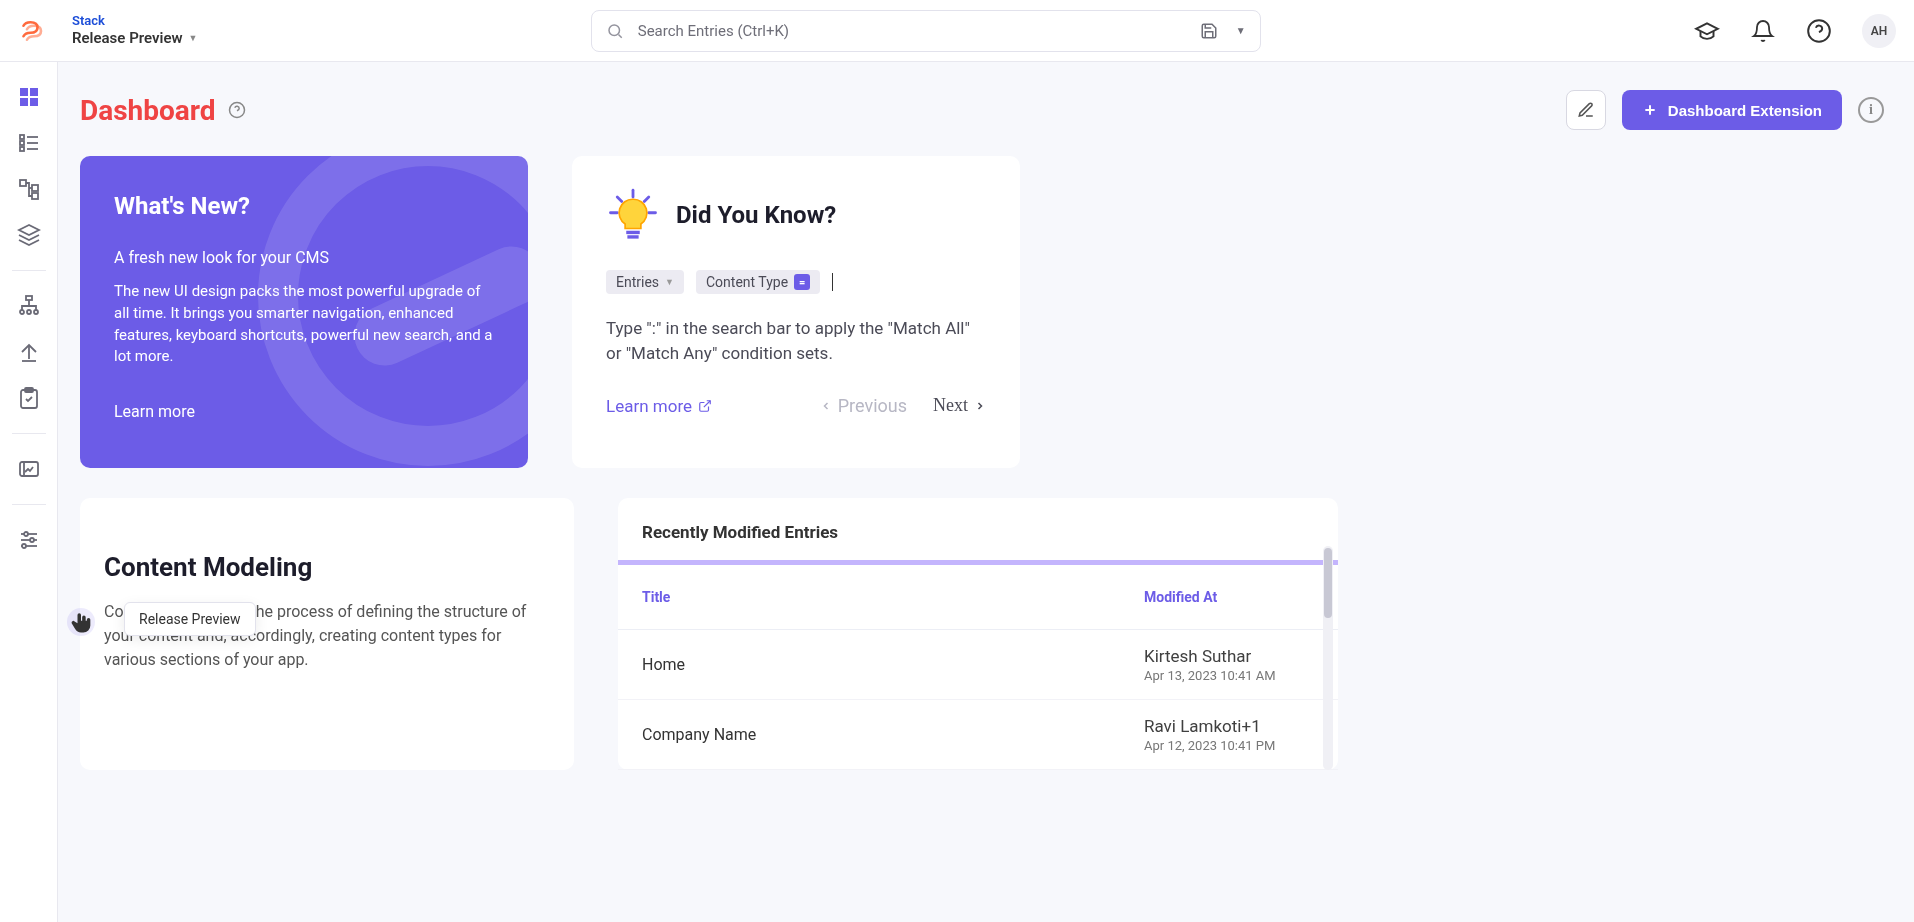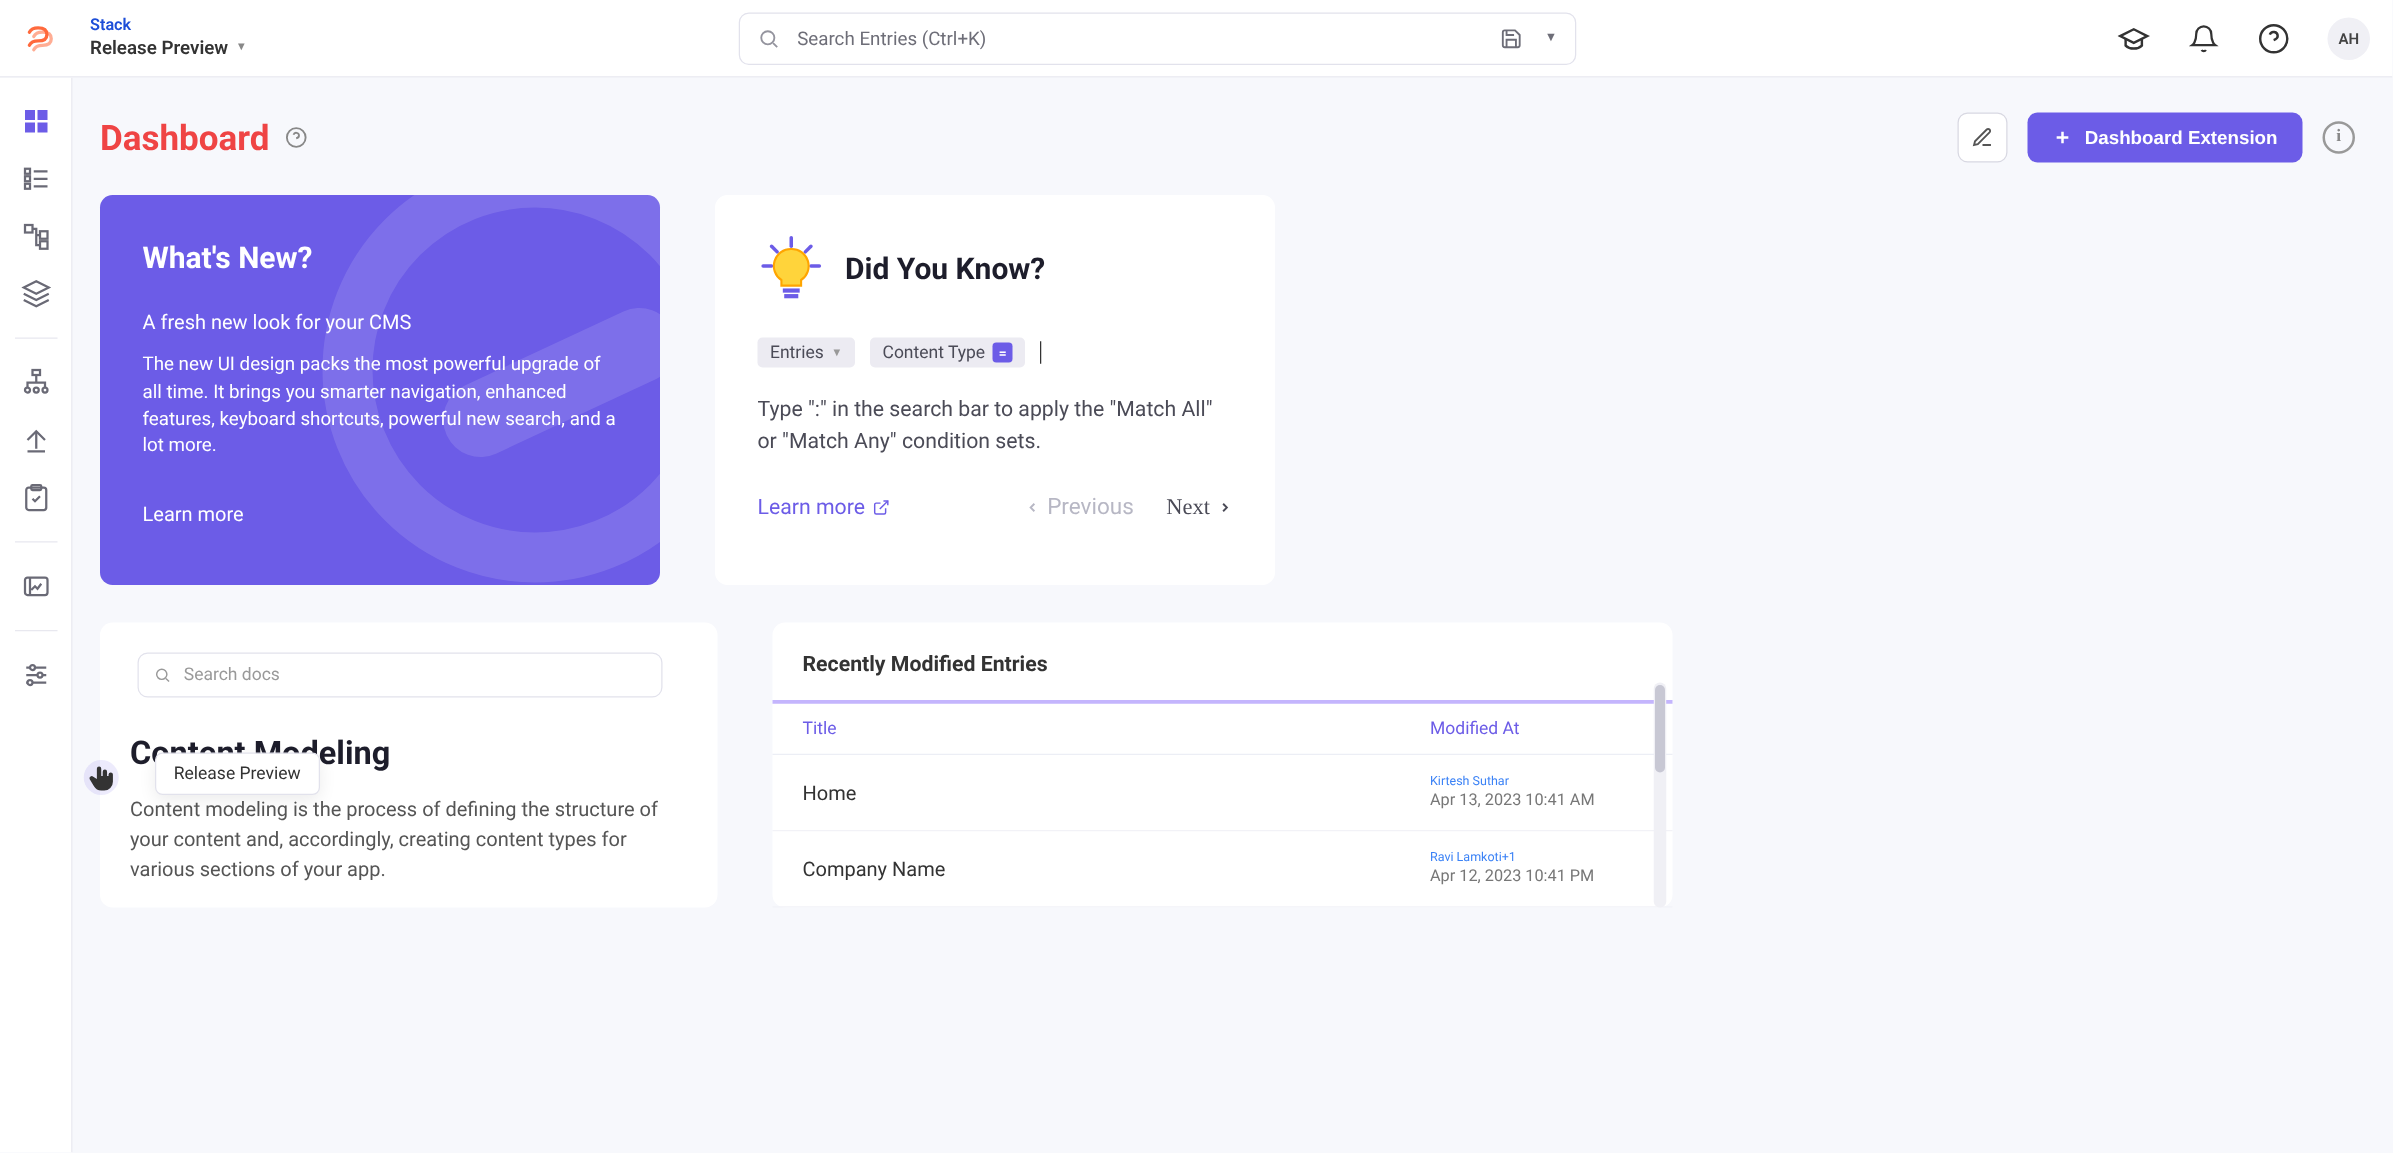--- a/index.html
+++ b/index.html
@@ -108,27 +108,27 @@
 .panel {
   background:#fff; border-radius:10px; padding: 24px 0 0;
 }
 .panel-docs { width: 494px; padding: 24px 24px 0; position:relative; }
 .docsearch { width: 420px; height:36px; border:1px solid #e2e2ec; border-radius:8px; display:flex; align-items:center; padding:0 12px; color:#999; font-size:14px; gap:10px; margin-left:6px; }
 .cm-title { font-size:26px; font-weight:700; color:#1d1d2b; margin: 30px 0 18px; }
 .cm-body { font-size:16px; color:#555; line-height:1.5; max-width:430px; }
 
 .panel-recent { width: 720px; padding: 24px 0 0; position:relative; }
 .recent-title { font-size:17px; font-weight:700; color:#333; padding: 0 24px 18px; }
-.thead { display:flex; padding: 12px 24px; border-top:3px solid #c4b5fd; border-bottom:1px solid #eceef5; color:#6c5ce7; font-size:14px; font-weight:400; }
+.thead { display:flex; padding: 24px 24px; border-top:5px solid #c4b5fd; border-bottom:1px solid #eceef5; color:#6c5ce7; font-size:14px; font-weight:700; }
 .th-title-col { flex:1; }
 .th-mod-col { width:170px; }
 .trow { display:flex; padding: 16px 24px; align-items:center; border-bottom:1px solid #f2f2f7; }
 .trow .cell-title { flex:1; font-size:16px; color:#333; }
 .trow .cell-mod { width:170px; }
-.trow .mod-by { font-size:10px; color:#3b82f6; }
+.trow .mod-by { font-size:17px; color:#404040; }
 .trow .mod-at { font-size:13px; color:#777; margin-top:2px; }
 .vscroll { position:absolute; right:5px; top:48px; bottom:0; width:10px; background:#f0f0f5; border-radius:5px; }
 .vscroll .thumb { position:absolute; left:1px; right:1px; top:2px; height:70px; background:#c8c8d4; border-radius:5px; }
 
 .tooltip-pop {
   position:absolute; left:66px; top:540px; background:#fff; border:1px solid #e2e2ec;
   padding: 8px 14px; border-radius:6px; box-shadow: 0 4px 14px rgba(0,0,0,0.08);
   font-size:14px; color:#333; z-index: 50;
 }
 .curs-hand {
@@ -379,27 +379,20 @@
                   <polyline points="9 18 15 12 9 6"></polyline>
                 </svg>
             </div>
           </div>
         </div>
       </div>
     </div>
 
     <div class="lower-row">
       <div class="panel panel-docs">
-        <div class="docsearch">
-          <svg width="14" height="14" viewBox="0 0 24 24" fill="none" stroke="currentColor" stroke-width="2">
-              <circle cx="11" cy="11" r="7"></circle>
-              <line x1="21" y1="21" x2="16.65" y2="16.65"></line>
-            </svg>
-          <span>Search docs</span>
-        </div>
         <div class="cm-title">Content Modeling</div>
         <div class="cm-body">Content modeling is the process of defining the structure of your content and, accordingly, creating content types for various sections of your app.</div>
       </div>
 
       <div class="panel panel-recent">
         <div class="recent-title">Recently Modified Entries</div>
         <div class="thead">
           <div class="th-title-col">Title</div>
           <div class="th-mod-col">Modified At</div>
         </div>

